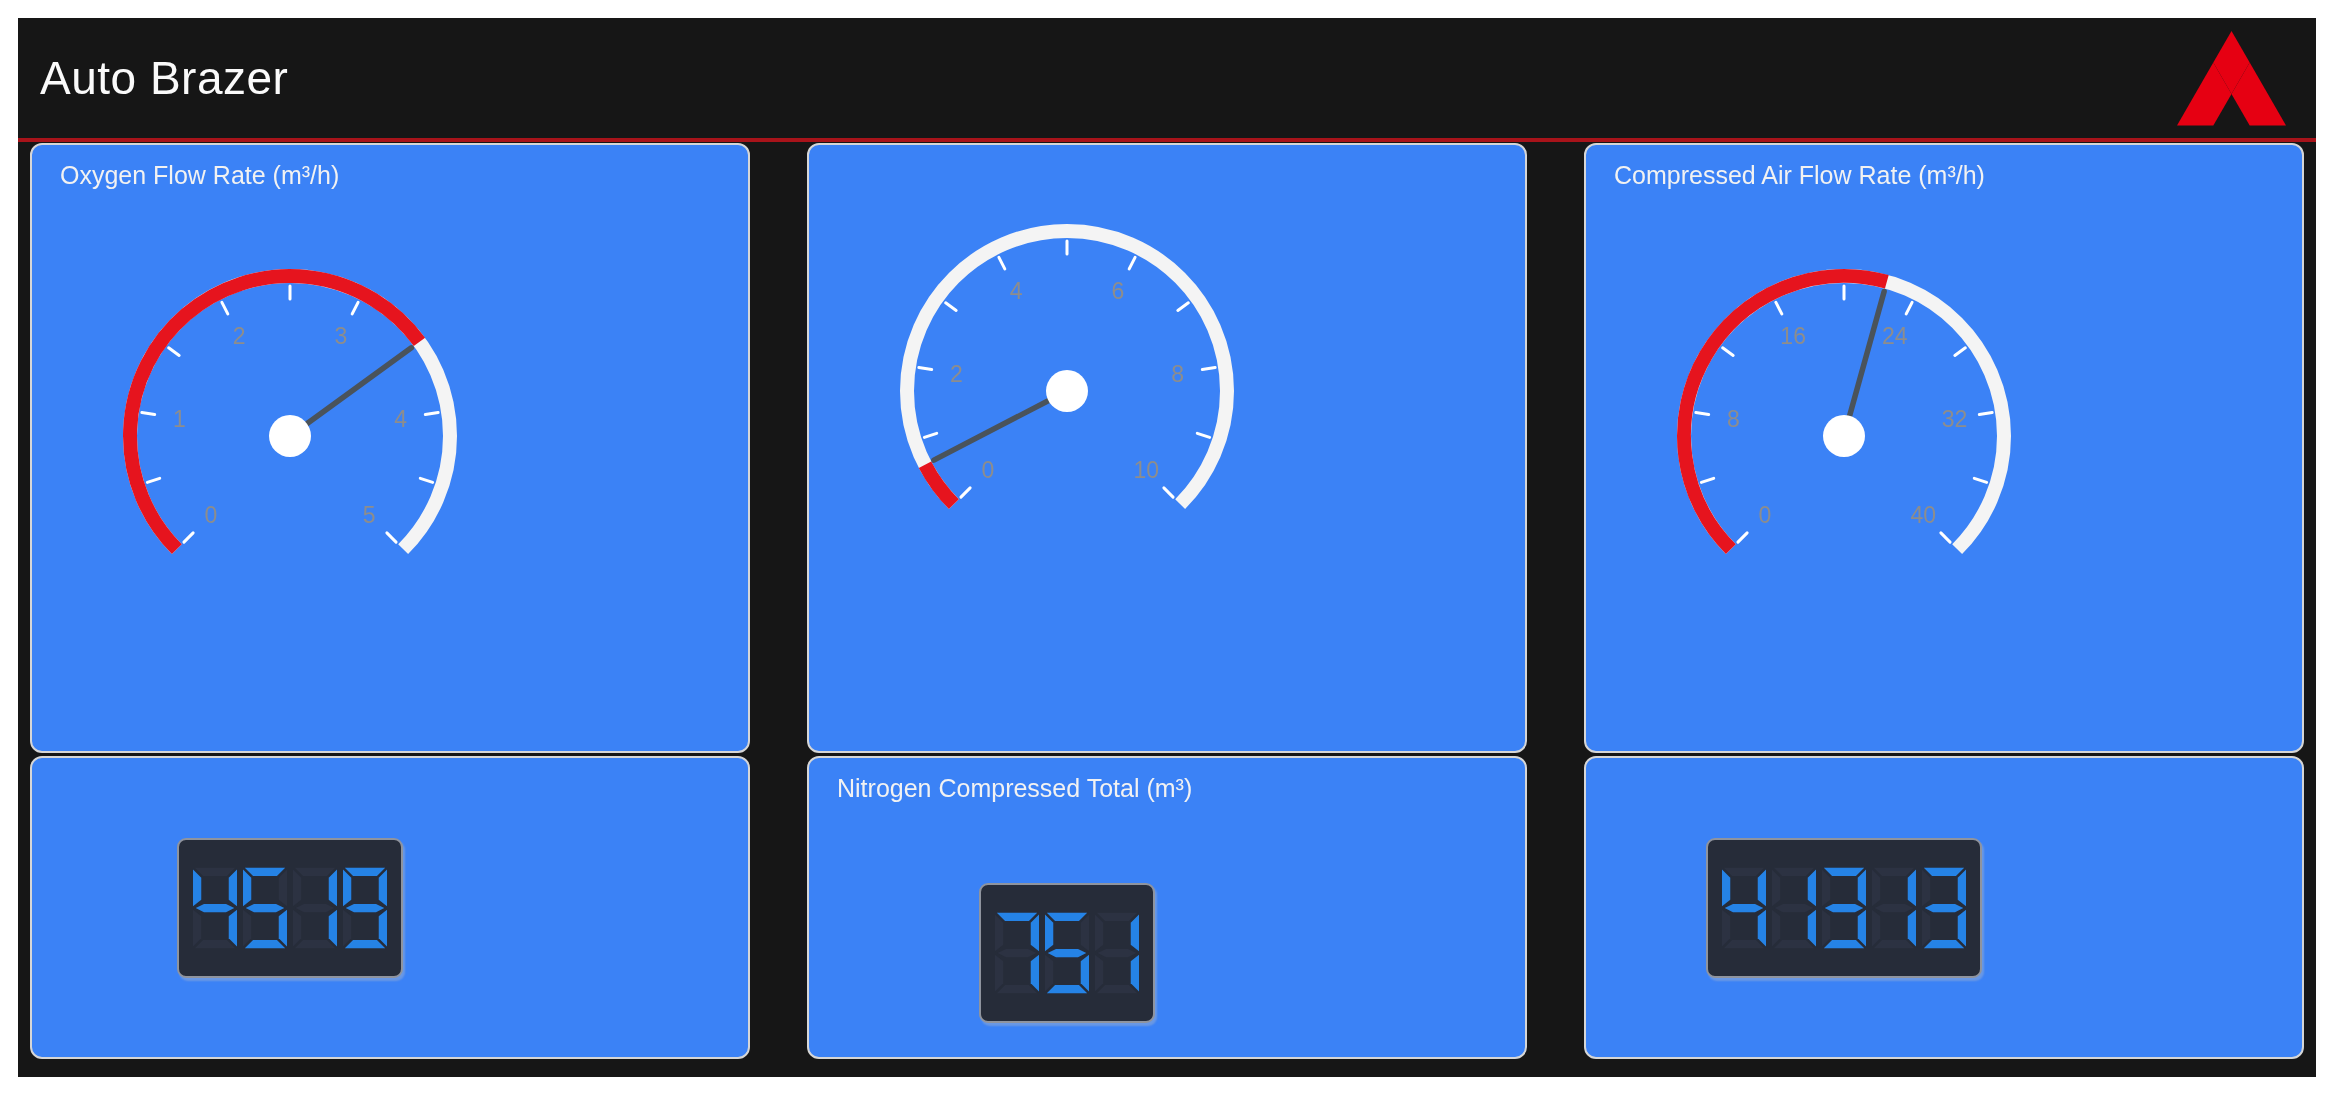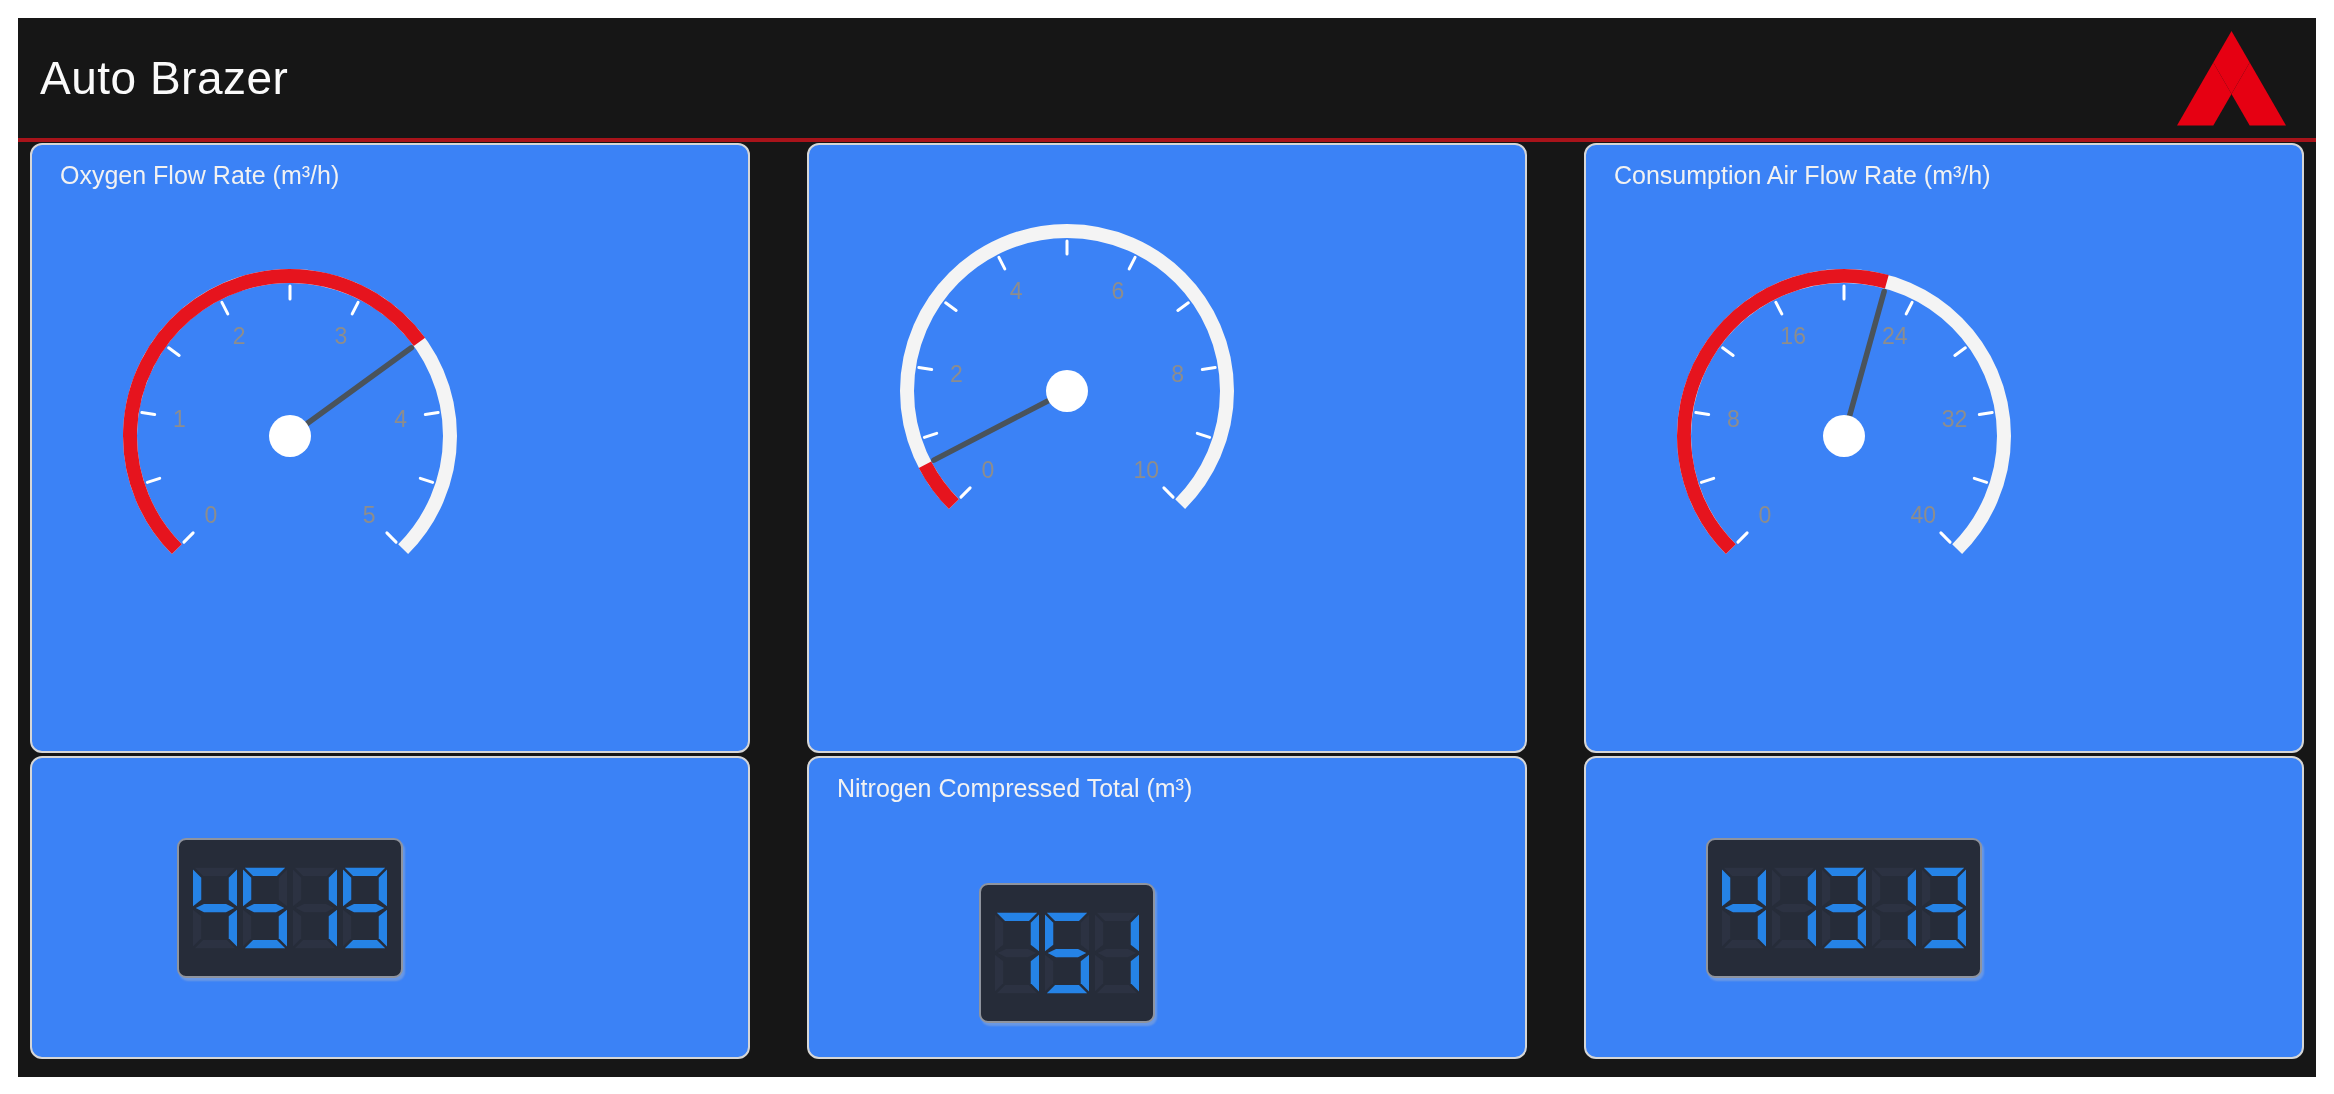--- a/index.html
+++ b/index.html
@@ -92,21 +92,21 @@
               <text x="230.84693597082924" y="78.20726929090281" fill="#8d8d8d" font-size="23" text-anchor="middle" dy="0.35em" font-family="Liberation Sans, sans-serif">6</text>
               <text x="290.6210941466554" y="160.47933991549414" fill="#8d8d8d" font-size="23" text-anchor="middle" dy="0.35em" font-family="Liberation Sans, sans-serif">8</text>
               <text x="259.19595949289334" y="257.1959594928933" fill="#8d8d8d" font-size="23" text-anchor="middle" dy="0.35em" font-family="Liberation Sans, sans-serif">10</text>
               <line x1="180" y1="178" x2="46.88798294110751" y2="247.14615618031934" stroke="#4a535b" stroke-width="5.5" stroke-linecap="round"></line>
               <circle cx="180" cy="178" r="21" fill="#ffffff"></circle>
             </svg>
         </div>
       </div>
 
       <div class="panel">
-        <div class="ptitle">Consumption Air Flow Rate (m³/h)</div>
+        <div class="ptitle">Compressed Air Flow Rate (m³/h)</div>
         <div class="cwrap">
           <svg class="gauge-svg" viewBox="0 0 360 334">
               <path d="M 66.86 291.14 A 160 160 0 1 1 293.14 291.14" stroke="#f4f4f4" stroke-width="14" fill="none"></path>
               <path d="M 66.86 291.14 A 160 160 0 0 1 222.83 23.84" stroke="#e6141e" stroke-width="14" fill="none"></path>
               <line x1="73.93398282201785" y1="284.06601717798213" x2="83.12637097744297" y2="274.873629022557" stroke="#ffffff" stroke-width="3" stroke-linecap="round"></line>
               <line x1="37.34152255572698" y1="224.35254915624216" x2="49.70525726756398" y2="220.33532822936783" stroke="#ffffff" stroke-width="3" stroke-linecap="round"></line>
               <line x1="31.84674891072936" y1="154.53483024396536" x2="44.68669733846613" y2="156.56847828948835" stroke="#ffffff" stroke-width="3" stroke-linecap="round"></line>
               <line x1="58.647450843757895" y1="89.83221215612902" x2="69.16467177063221" y2="97.47342043593116" stroke="#ffffff" stroke-width="3" stroke-linecap="round"></line>
               <line x1="111.901425039068" y1="44.34902137174481" x2="117.8033015356821" y2="55.93210618619359" stroke="#ffffff" stroke-width="3" stroke-linecap="round"></line>
               <line x1="180" y1="28" x2="180" y2="41" stroke="#ffffff" stroke-width="3" stroke-linecap="round"></line>

